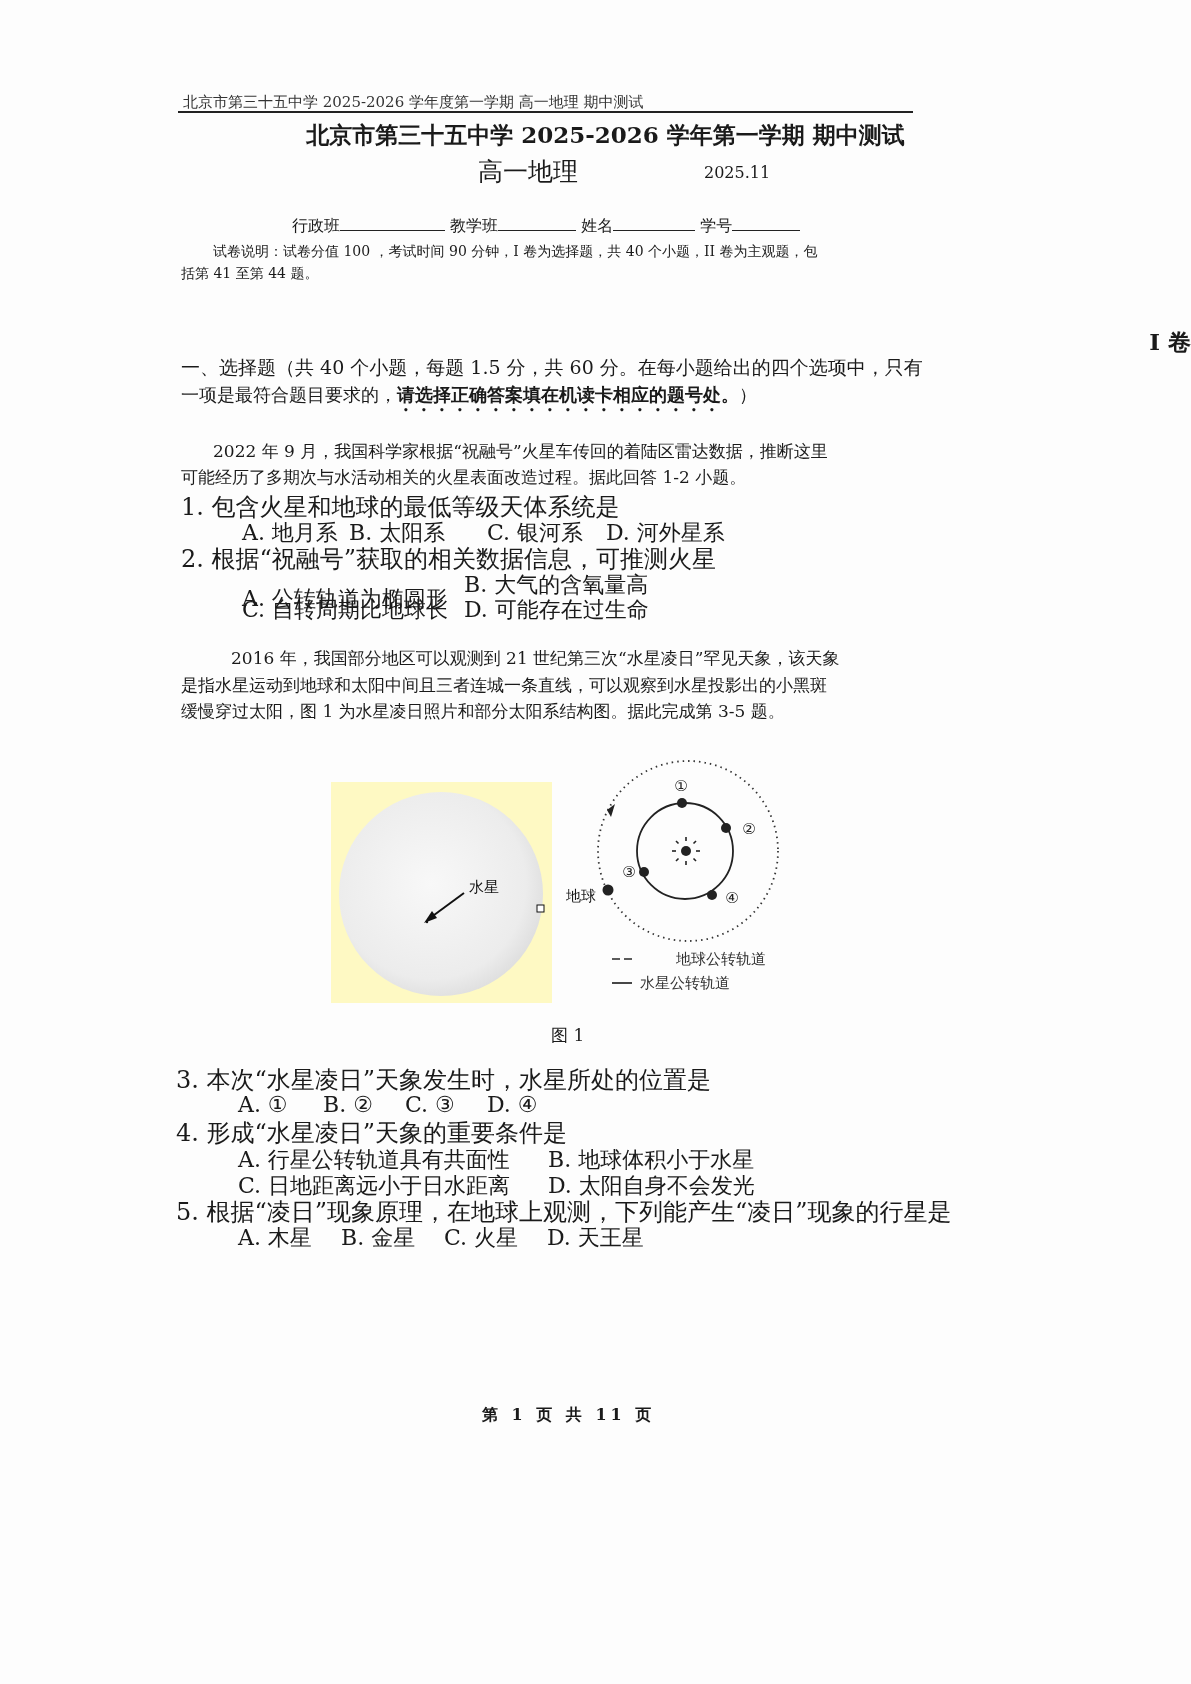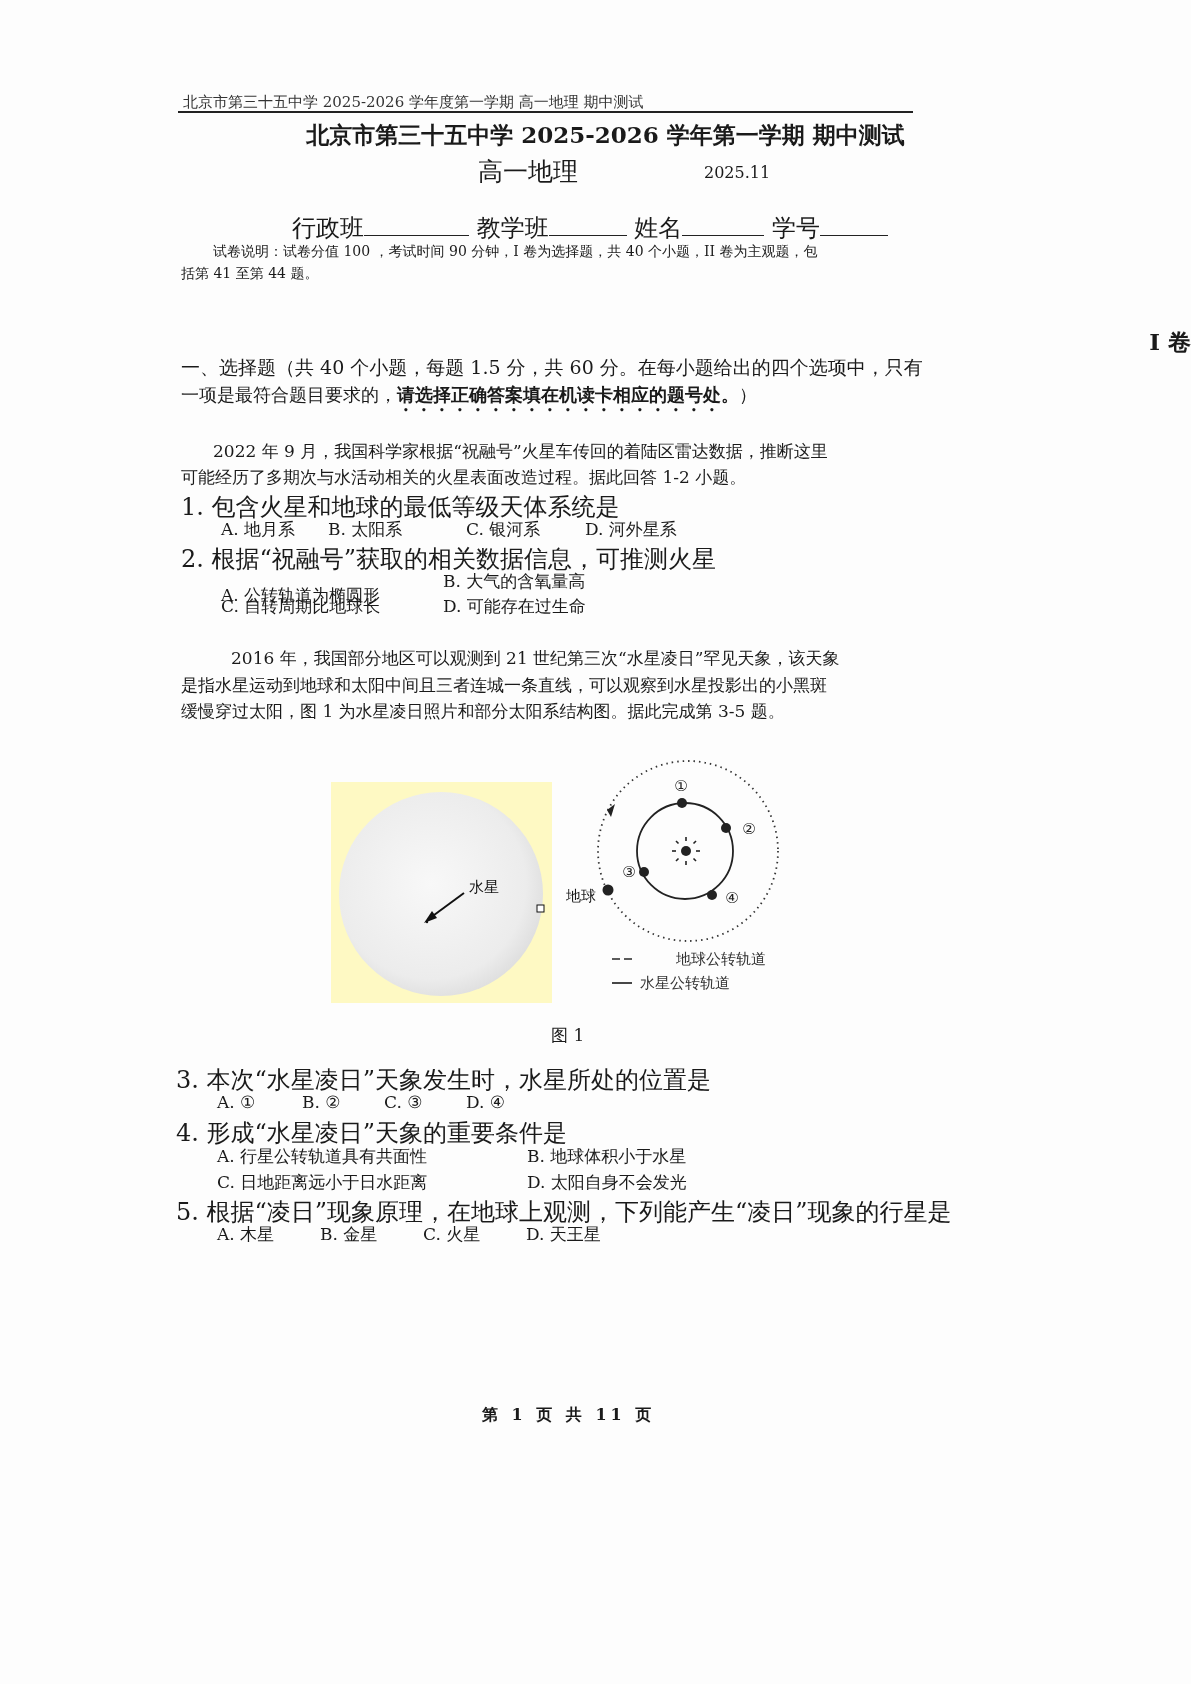--- a/index.html
+++ b/index.html
@@ -8,31 +8,31 @@
       position: relative; overflow: hidden;
       font-family: "DejaVu Serif", "Liberation Serif", serif;
       color: #1a1a1a;
     }
     .abs { position: absolute; white-space: nowrap; }
     .running-header { left: 183px; top: 93px; font-size: 15px; color: #333; }
     .header-rule { left: 178px; top: 111px; width: 735px; height: 0; border-top: 2px solid #222; }
     .title { left: 0; width: 1191px; top: 120px; text-align: center; font-size: 23px; font-weight: bold; padding-left: 20px; box-sizing: border-box; }
     .subject { left: 478px; top: 155px; font-size: 25px; }
     .date { left: 704px; top: 163px; font-size: 16px; }
-    .info-line { left: 292px; top: 212px; font-size: 24px; }
+    .info-line { left: 292px; top: 212px; font-size: 16px; }
     .info-line .blank { display: inline-block; border-bottom: 1.5px solid #222; height: 18px; vertical-align: baseline; }
     .desc1 { left: 213px; top: 243px; font-size: 14px; }
     .desc2 { left: 181px; top: 265px; font-size: 14px; }
     .section-title { left: 0; width: 1191px; top: 327px; text-align: right; font-size: 23px; font-weight: bold; padding-left: 40px; box-sizing: border-box; }
     .instr1 { left: 181px; top: 355px; font-size: 19px; }
     .instr2 { left: 181px; top: 383px; font-size: 18px; }
     .instr2 .emph { font-weight: bold; text-emphasis: dot; -webkit-text-emphasis: dot; text-emphasis-position: under; -webkit-text-emphasis-position: under; }
     .para { font-size: 17px; }
     .q { font-size: 24px; }
-    .opt { font-size: 17px; }
+    .opt { font-size: 22px; margin-left: 21px; }
     .fig-photo { left: 331px; top: 782px; width: 221px; height: 221px; background: #fef9c3; }
     .sun-disk { position: absolute; left: 8px; top: 10px; width: 204px; height: 204px; border-radius: 50%;
       background: radial-gradient(circle at 45% 45%, #f8f8f8 0%, #ececec 60%, #cfcfcf 90%, #9a9a9a 100%); }
     .photo-label { position: absolute; left: 138px; top: 96px; font-size: 15px; color: #111; }
     .fig-caption { left: 551px; top: 1024px; font-size: 17px; }
     .page-footer { left: 482px; top: 1405px; font-size: 16px; font-weight: bold; letter-spacing: 4px; }
     .legend { font-size: 15px; color: #333; }
   </style>
 </head>
 <body>

